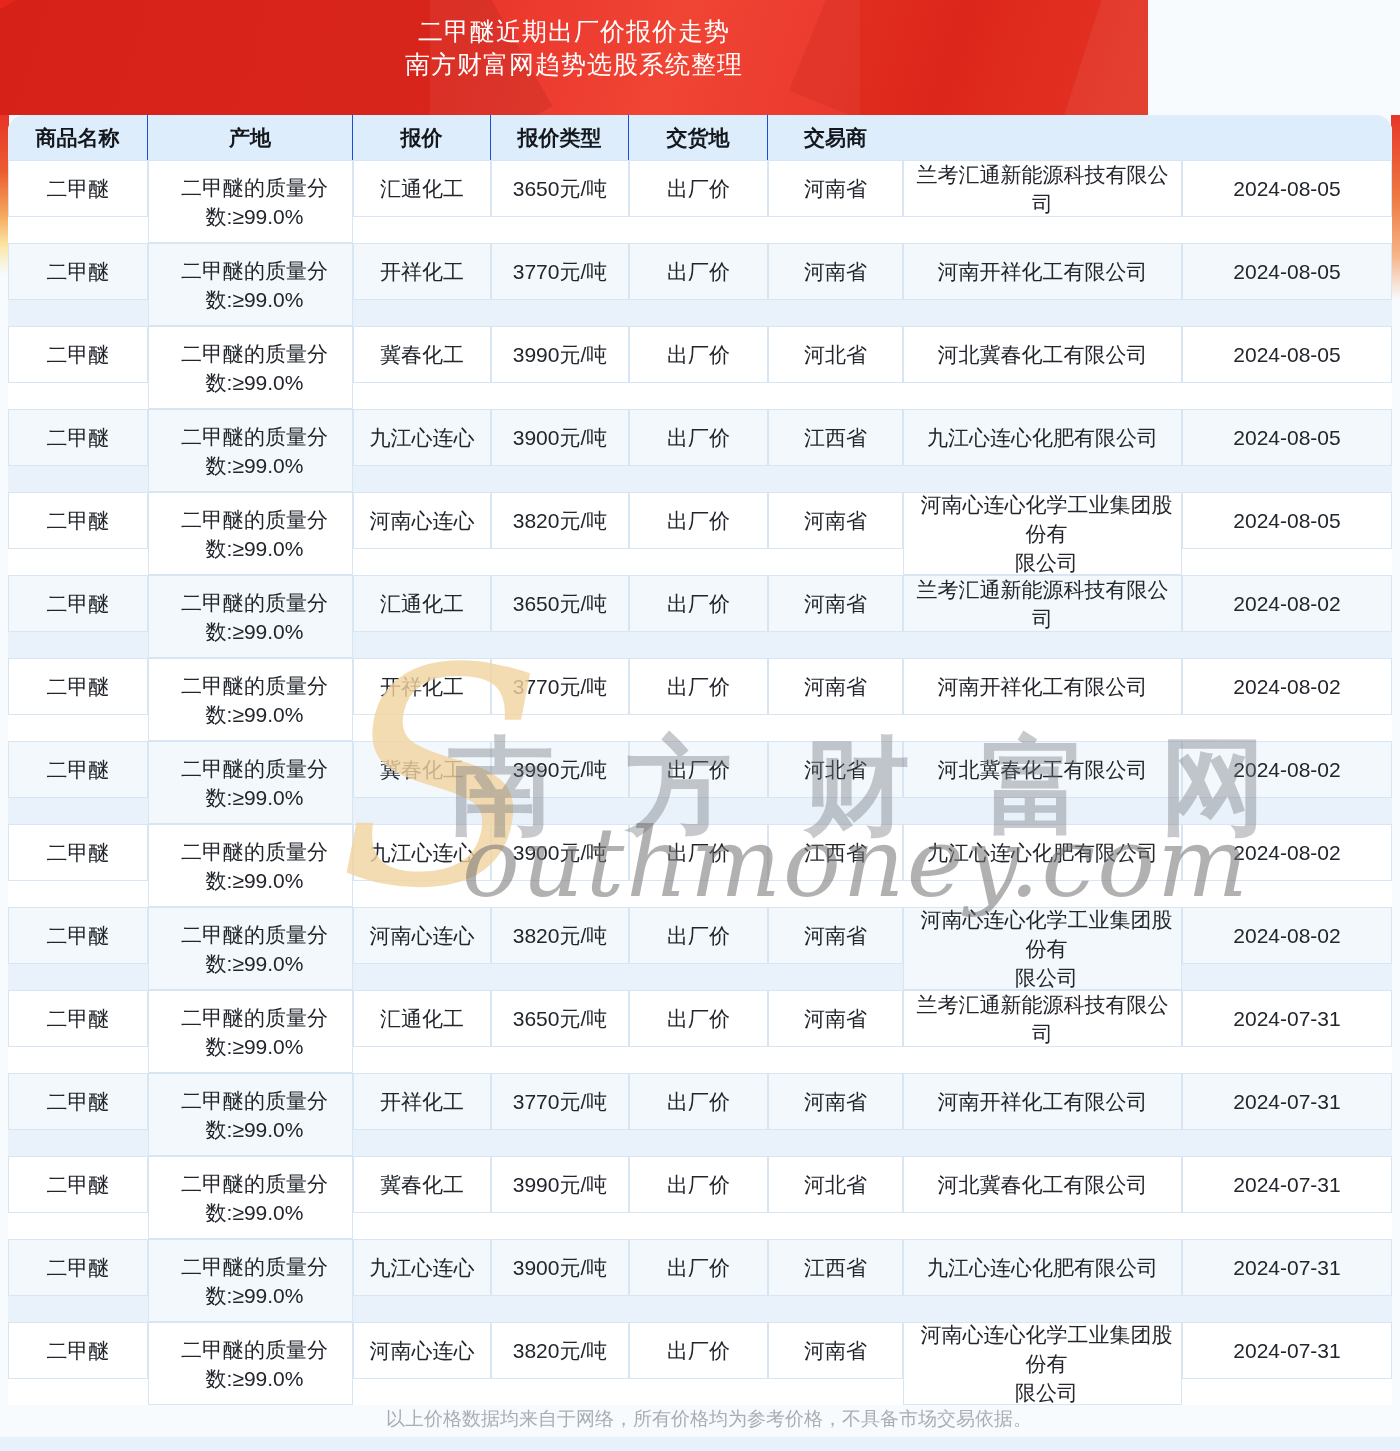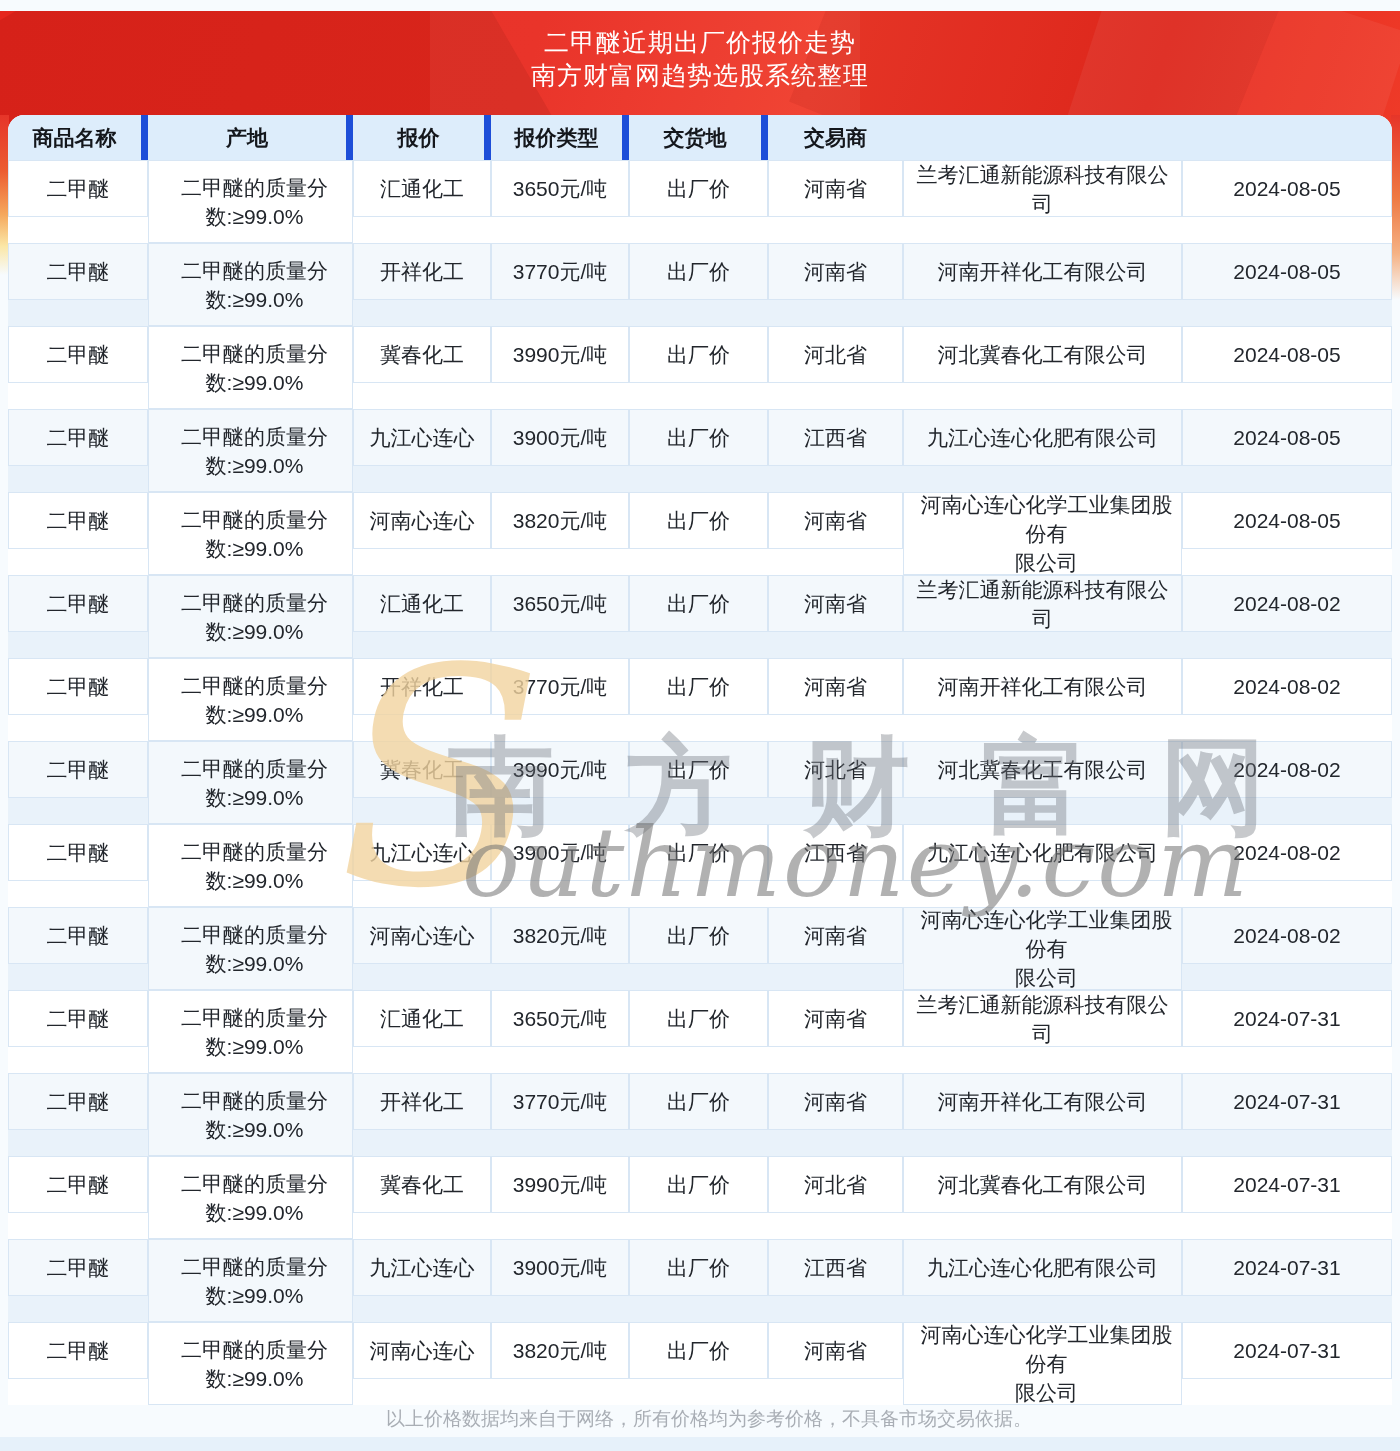--- a/index.html
+++ b/index.html
@@ -7,21 +7,21 @@
   body {
     position:relative;
     overflow:hidden;
     background:#f7fbfe;
     font-family:"Liberation Sans","DejaVu Sans",sans-serif;
     color:#22262c;
   }
 
   
   .banner{
-    position:absolute; left:0; top:11px; width:1400px; height:115px;
+    position:absolute; left:0; top:0; width:1148px; height:115px;
     background:linear-gradient(108deg,#e6261d 0%,#e82a1f 38%,#f03a2a 58%,#e72a1e 82%,#ee3a28 100%);
     overflow:hidden; z-index:1;
   }
   .bs{position:absolute;}
   .bs1{left:-60px; top:-90px; width:560px; height:360px; background:rgba(120,8,6,0.14); transform:rotate(-30deg);}
   .bs2{left:430px; top:-40px; width:430px; height:320px; background:rgba(255,255,255,0.05); transform:rotate(0deg);}
   .bs3{left:830px; top:-120px; width:420px; height:300px; background:rgba(140,10,8,0.10); transform:rotate(22deg);}
   .bs4{left:1080px; top:-30px; width:300px; height:240px; background:rgba(255,255,255,0.06); transform:rotate(18deg);}
   .banner-title{ position:relative; padding-top:15px; text-align:center;
     color:#ffffff; font-size:25px; line-height:33px; letter-spacing:1px; z-index:2;}
@@ -34,21 +34,21 @@
     background:linear-gradient(180deg,#e63529 0%,#ee7a44 45%,#f5b285 75%,rgba(245,178,133,0) 100%);}
 
   
   .card{
     position:absolute; left:8px; top:115px; width:1384px; height:1290px;
     background:#ffffff; border-radius:16px 16px 0 0; overflow:hidden; z-index:2;
   }
   .thead,.band{ display:grid; grid-template-columns:140px 205px 138px 138px 139px 135px 279px 210px; }
   .thead{ height:45px; background:#ddedfb; }
   .th{ display:flex; align-items:center; justify-content:center;
-    font-size:21px; font-weight:700; color:#14171c; border-right:7px solid #1d4ed8; }
+    font-size:21px; font-weight:700; color:#14171c; border-right:1px solid #1d4ed8; }
   .th:last-child{ border-right:none; }
 
   .band{ height:83px; position:relative; }
   .band.odd{ background:#ffffff; }
   .band.even{ background:#e9f2fa; }
   .cw{ position:relative; }
   .cell{
     position:absolute; top:0; left:0; width:100%; height:57px;
     background:#ffffff; border:1px solid #d8e6f4;
     display:flex; align-items:center; justify-content:center;

